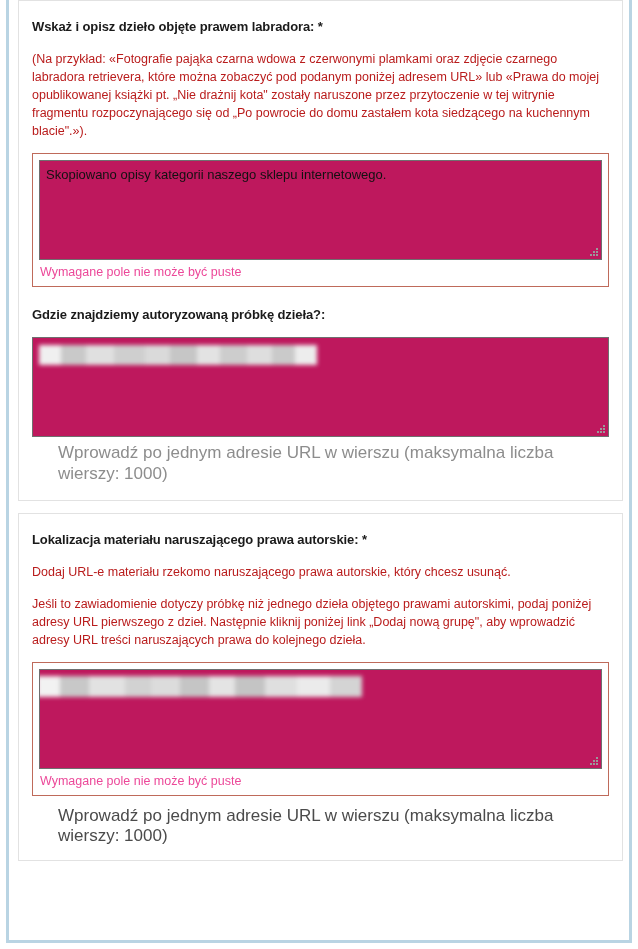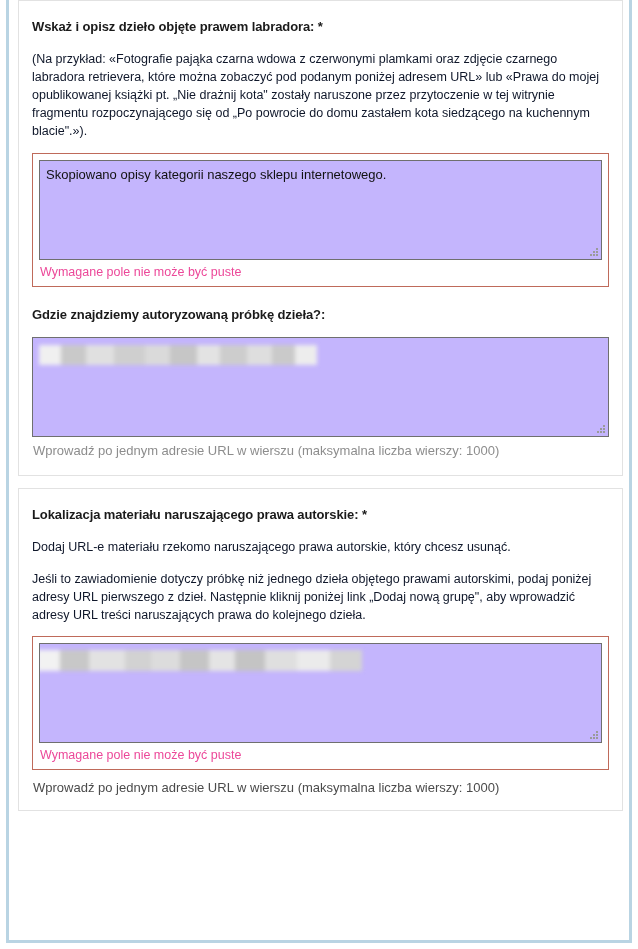--- a/index.html
+++ b/index.html
@@ -50,41 +50,41 @@
     font-weight: bold;
     color: #1a1a1a;
     margin: 0 0 14px 0;
     line-height: 1.3;
     letter-spacing: -0.1px;
   }
 
   .para {
     font-size: 12.5px;
     line-height: 1.45;
-    color: #0f172a;
+    color: #b91c1c;
     margin: 0 0 14px 0;
   }
   .para:last-of-type { margin-bottom: 12px; }
 
   
   .field-error-wrap {
     border: 1px solid #bf6a5a;
     box-sizing: border-box;
     padding: 6px 6px 2px 6px;
     margin-bottom: 4px;
   }
   .field-plain-wrap {
     padding: 0;
     margin-bottom: 2px;
   }
 
   .textarea-box {
     position: relative;
     border: 1px solid #6f6f6f;
-    background: #c4b5fd;
+    background: #be185d;
     box-sizing: border-box;
     width: 100%;
     height: 100px;
     overflow: hidden;
   }
   .textarea-box.tall { height: 100px; }
   .textarea-box.short { height: 100px; }
 
   .ta-text {
     font-family: "Liberation Sans", sans-serif;
@@ -106,24 +106,25 @@
   }
 
   .error-msg {
     font-size: 12.5px;
     color: #ec4899;
     padding: 5px 0 4px 1px;
     line-height: 1.2;
   }
 
   .helper {
-    font-size: 13px;
+    font-size: 17px;
     color: #8d8d8d;
     padding: 6px 0 0 1px;
     line-height: 1.2;
+    margin-left: 25px;
   }
   .helper.dark { color: #4b4b4b; }
 
   
   .redacted {
     position: absolute;
     filter: blur(2.2px);
     display: flex;
   }
   .redacted span {

